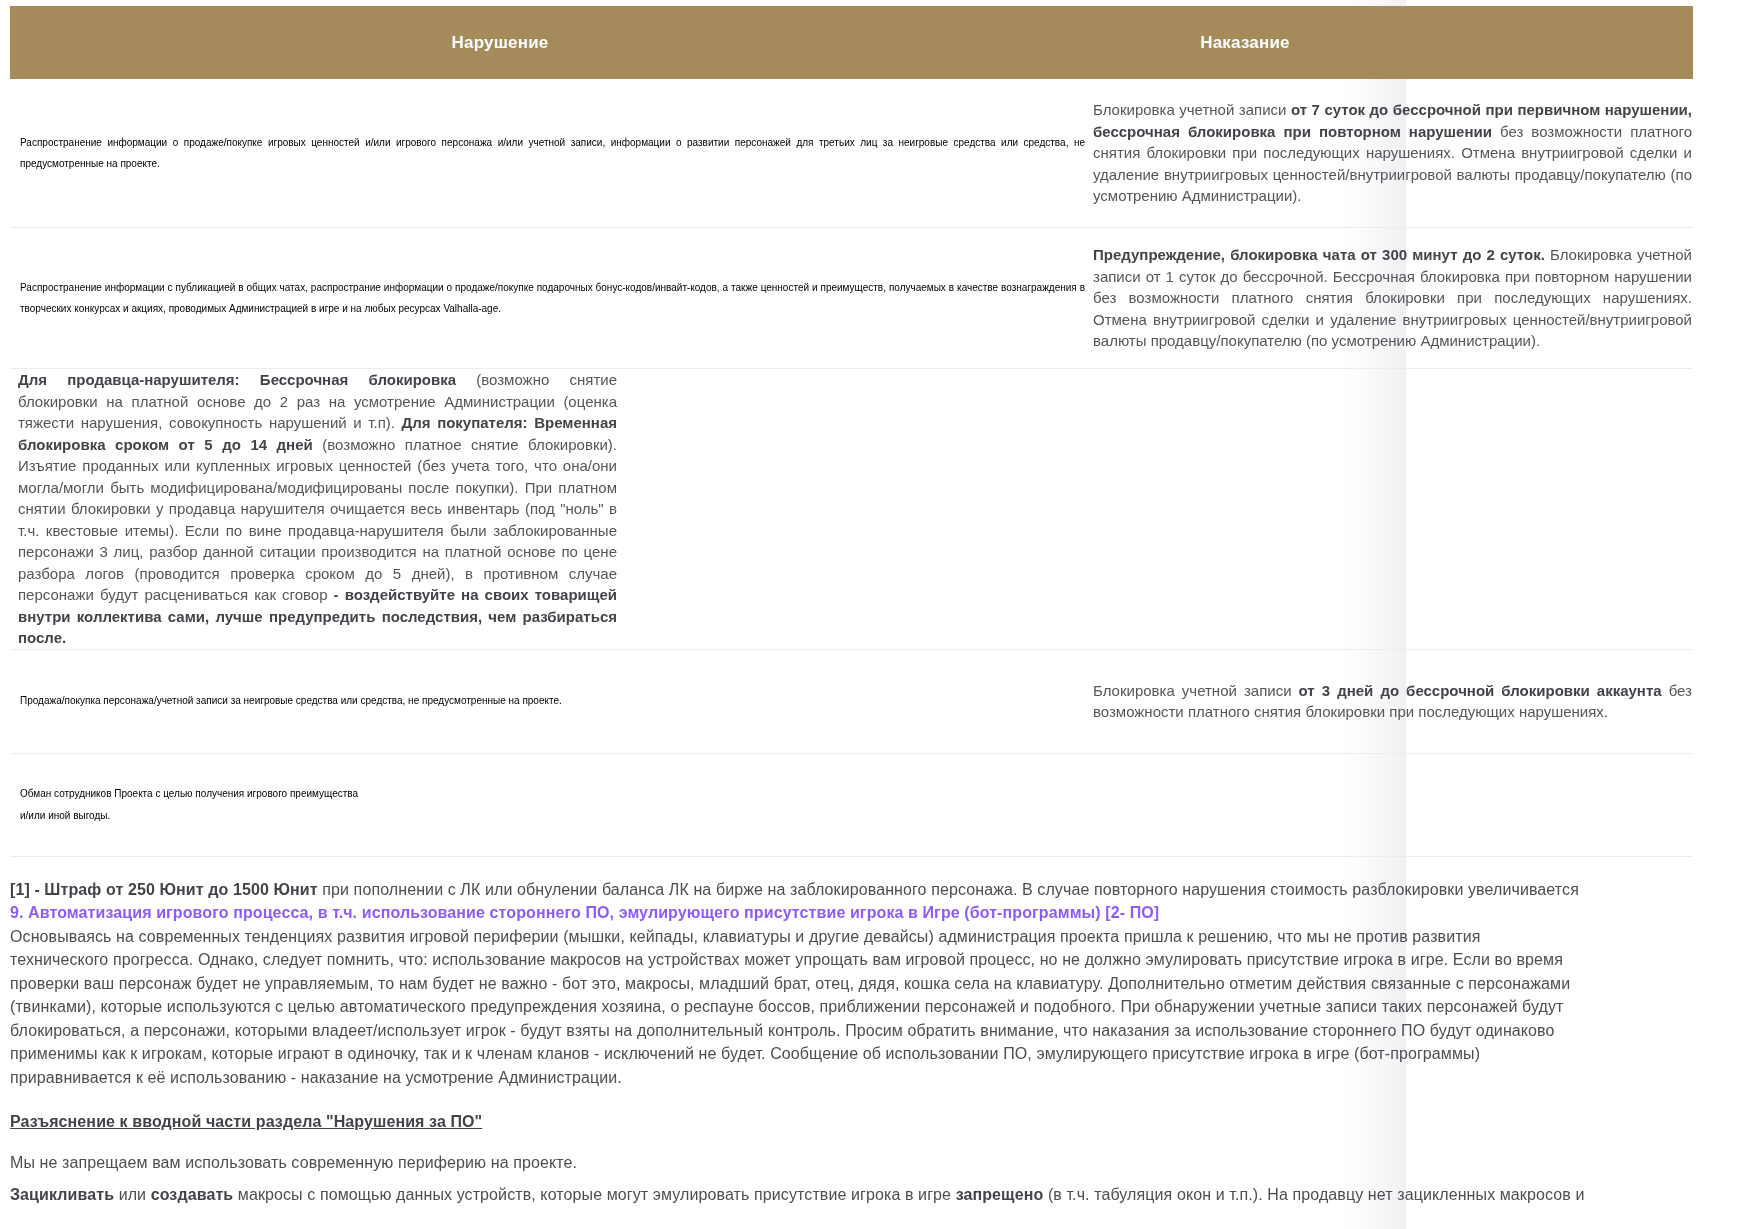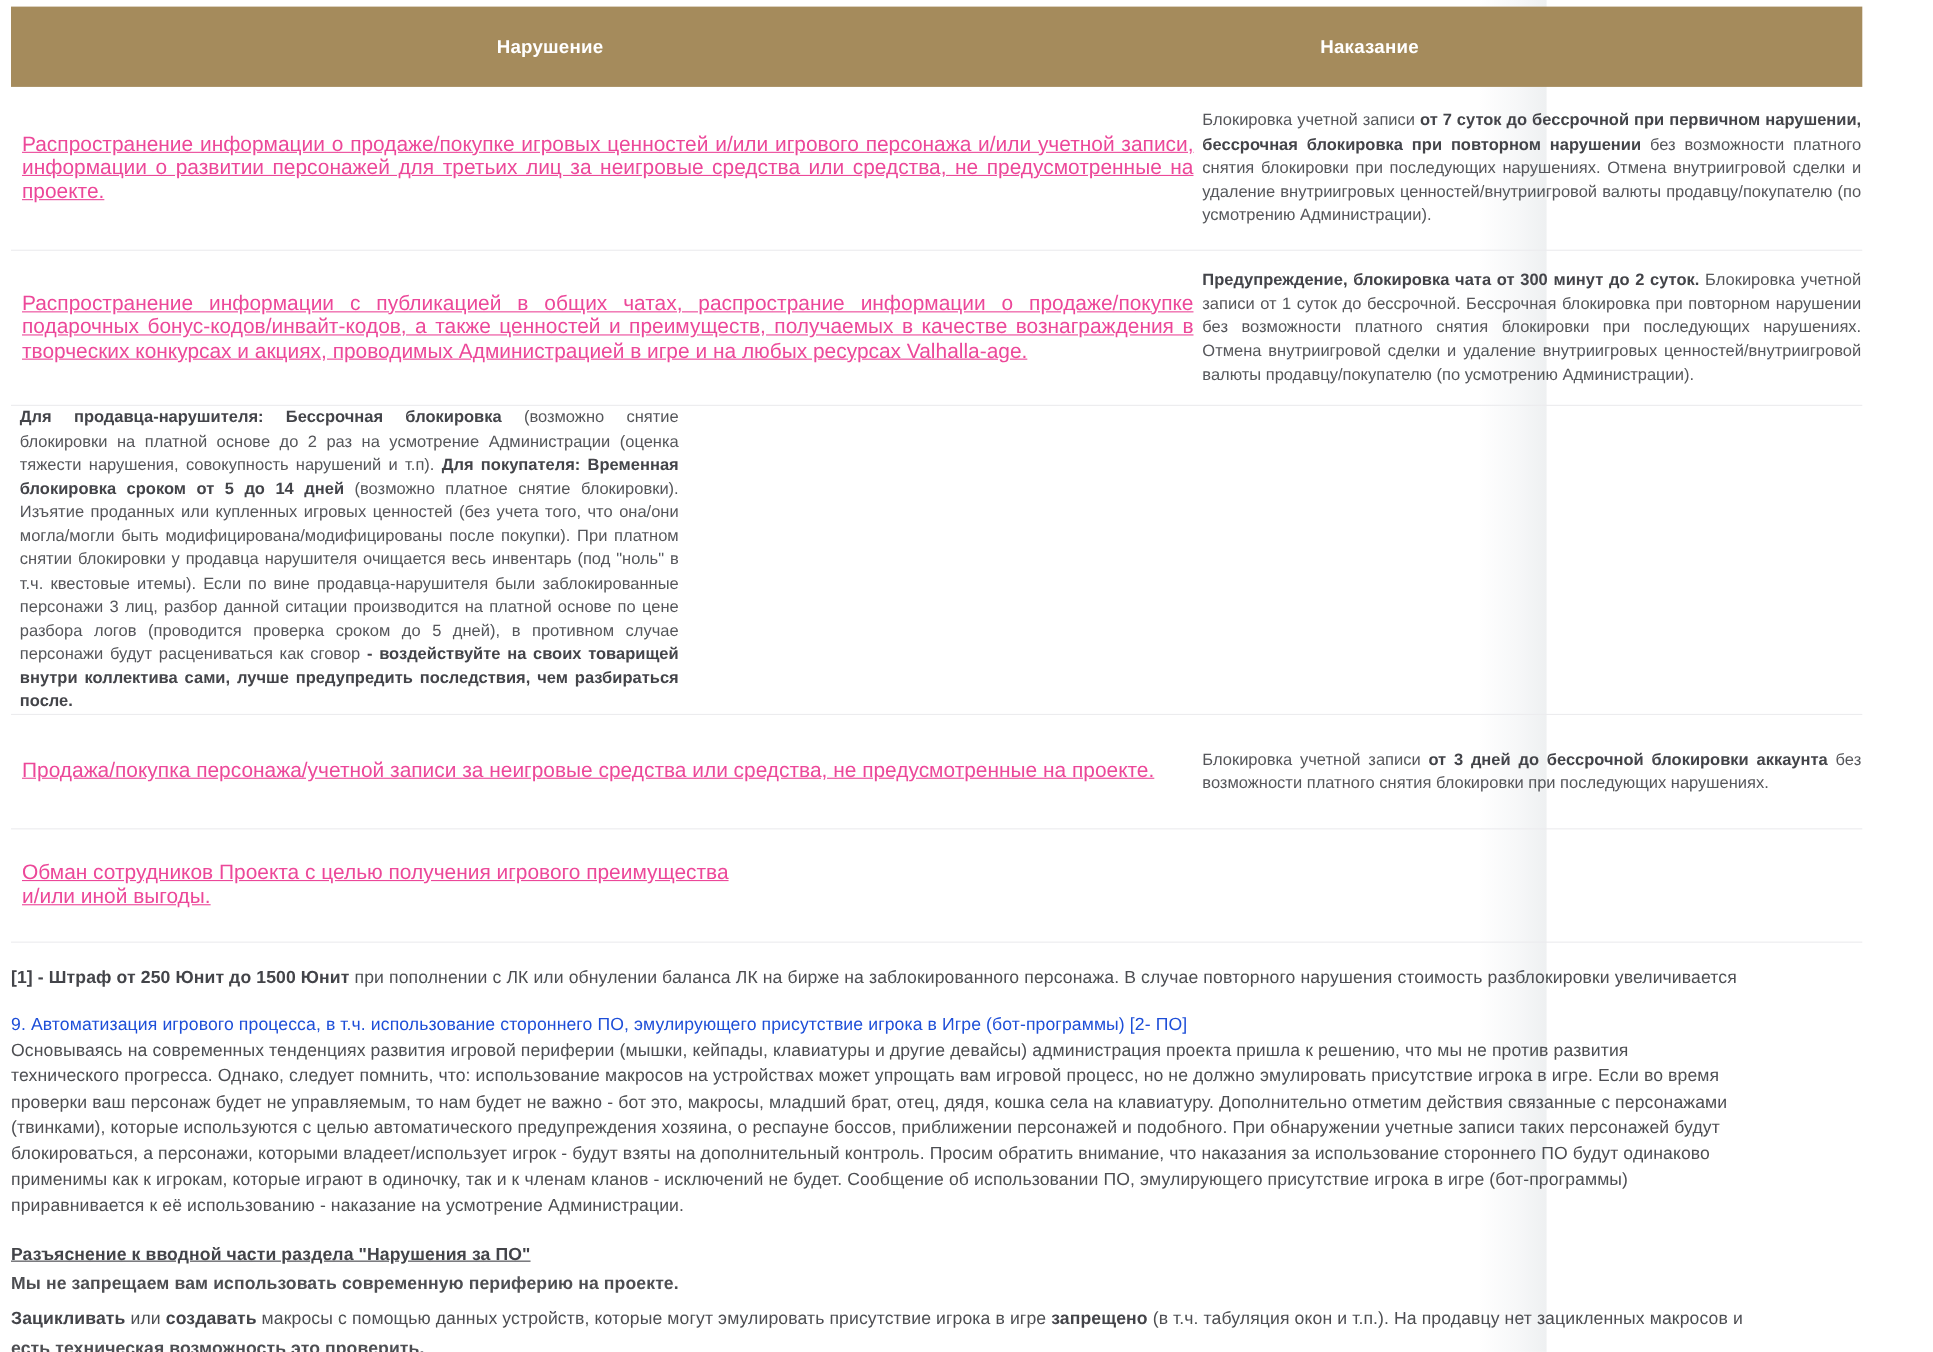--- a/index.html
+++ b/index.html
@@ -11,34 +11,34 @@
 
   
   .thead{position:relative;height:73px;background:#a58b5c;}
   .th{position:absolute;top:0;height:73px;display:flex;align-items:center;justify-content:center;
       color:#ffffff;font-weight:bold;font-size:17px;letter-spacing:.2px;}
   .th-violation{left:0;width:980px;}
   .th-punishment{left:1045px;width:380px;}
 
   .trow{display:flex;align-items:center;border-bottom:1px solid #ececee;}
   .cell-v{width:1075px;box-sizing:border-box;padding-left:10px;text-align:justify;
-          font-size:19px;line-height:21.5px;color:#ec4899;text-decoration:underline;}
+          font-size:10px;line-height:21.5px;color:#000000;}
   .cell-p{width:599px;margin-left:8px;box-sizing:border-box;text-align:justify;
           font-size:15px;line-height:21.5px;color:#55565a;}
   .r1{min-height:148px}.r2{min-height:140px}.r3{min-height:279px}.r4{min-height:103px}.r5{min-height:102px}
   .pre{white-space:pre-line;}
   .b{font-weight:bold;color:#434449;}
 
   
   .below{font-size:16px;line-height:23.5px;color:#4d4e52;letter-spacing:.1px;width:1683px;}
   .footnote{margin-top:21px;}
-  .h9{margin-top:19px;font-weight:normal;color:#1d4ed8;}
+  .h9{font-weight:bold;color:#8b5cf6;}
   .para{margin-top:0;white-space:pre-line;text-align:left;}
   .clar-head{margin-top:21px;font-weight:bold;color:#434449;text-decoration:underline;}
-  .clar-line{margin-top:3px;font-weight:bold;}
+  .clar-line{margin-top:17px;}
   .clar-rule{margin-top:9px;}
 </style>
 </head>
 <body>
 
 <div class="page">
   <div class="right-shade"></div>
 
   <div class="content">
 

